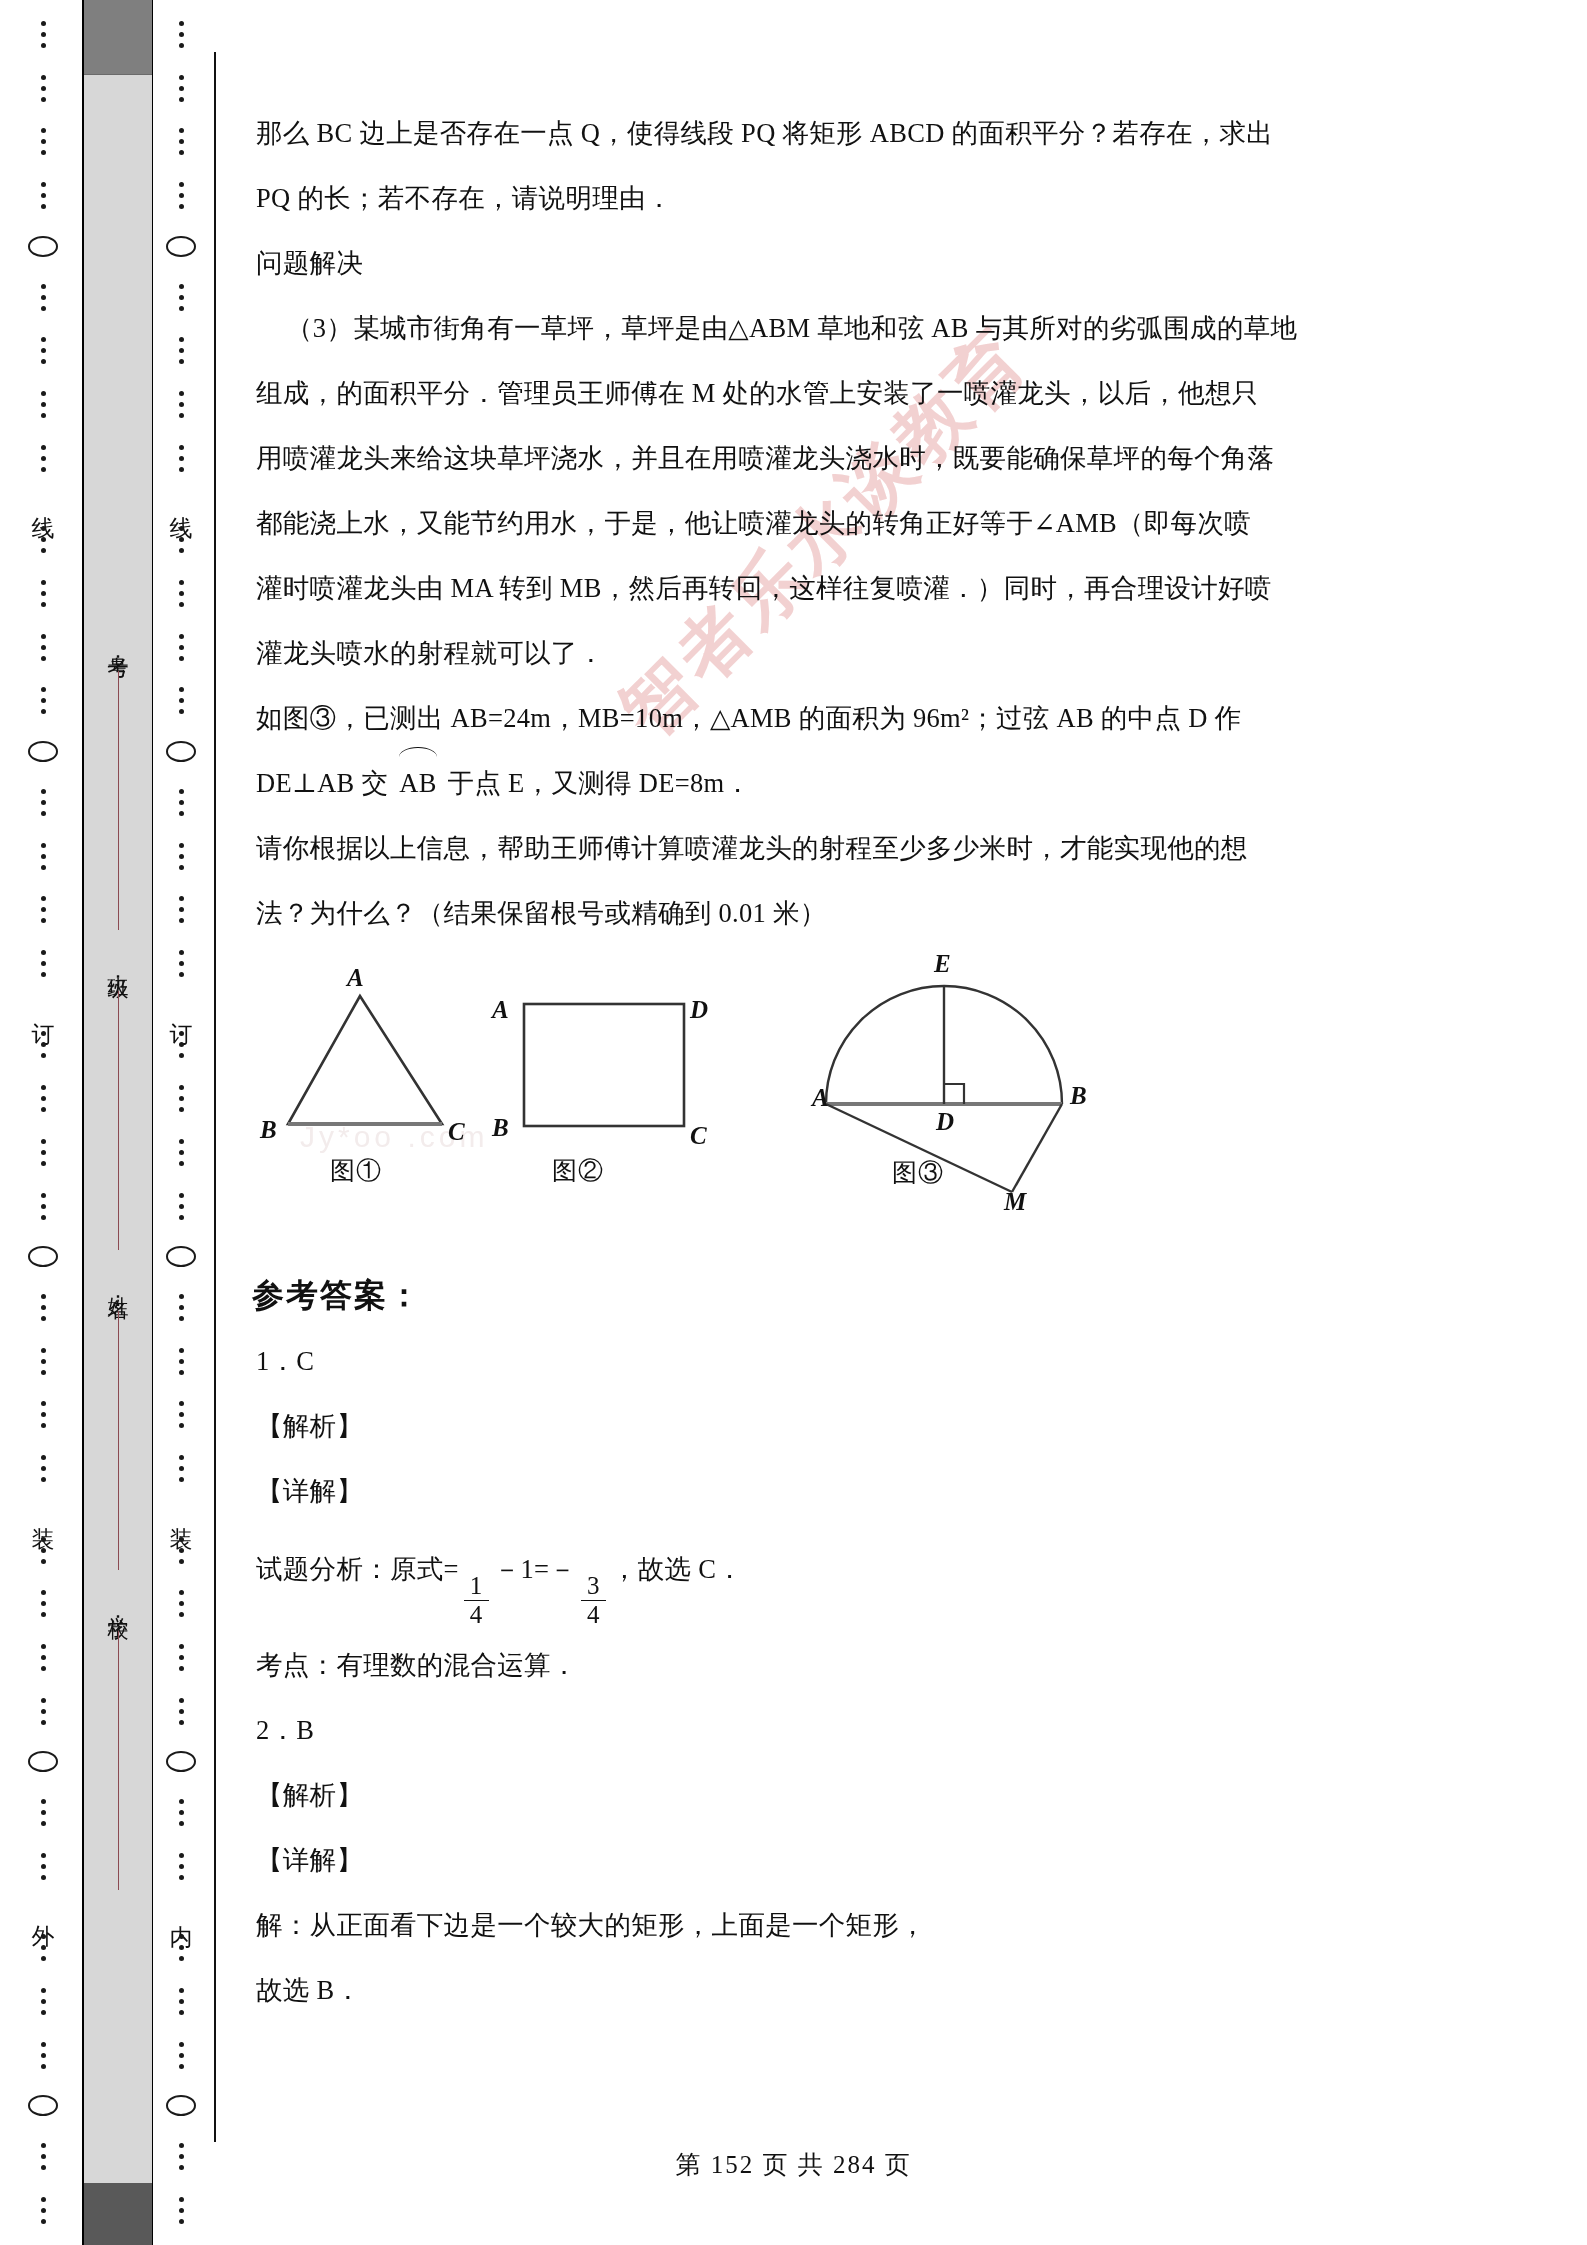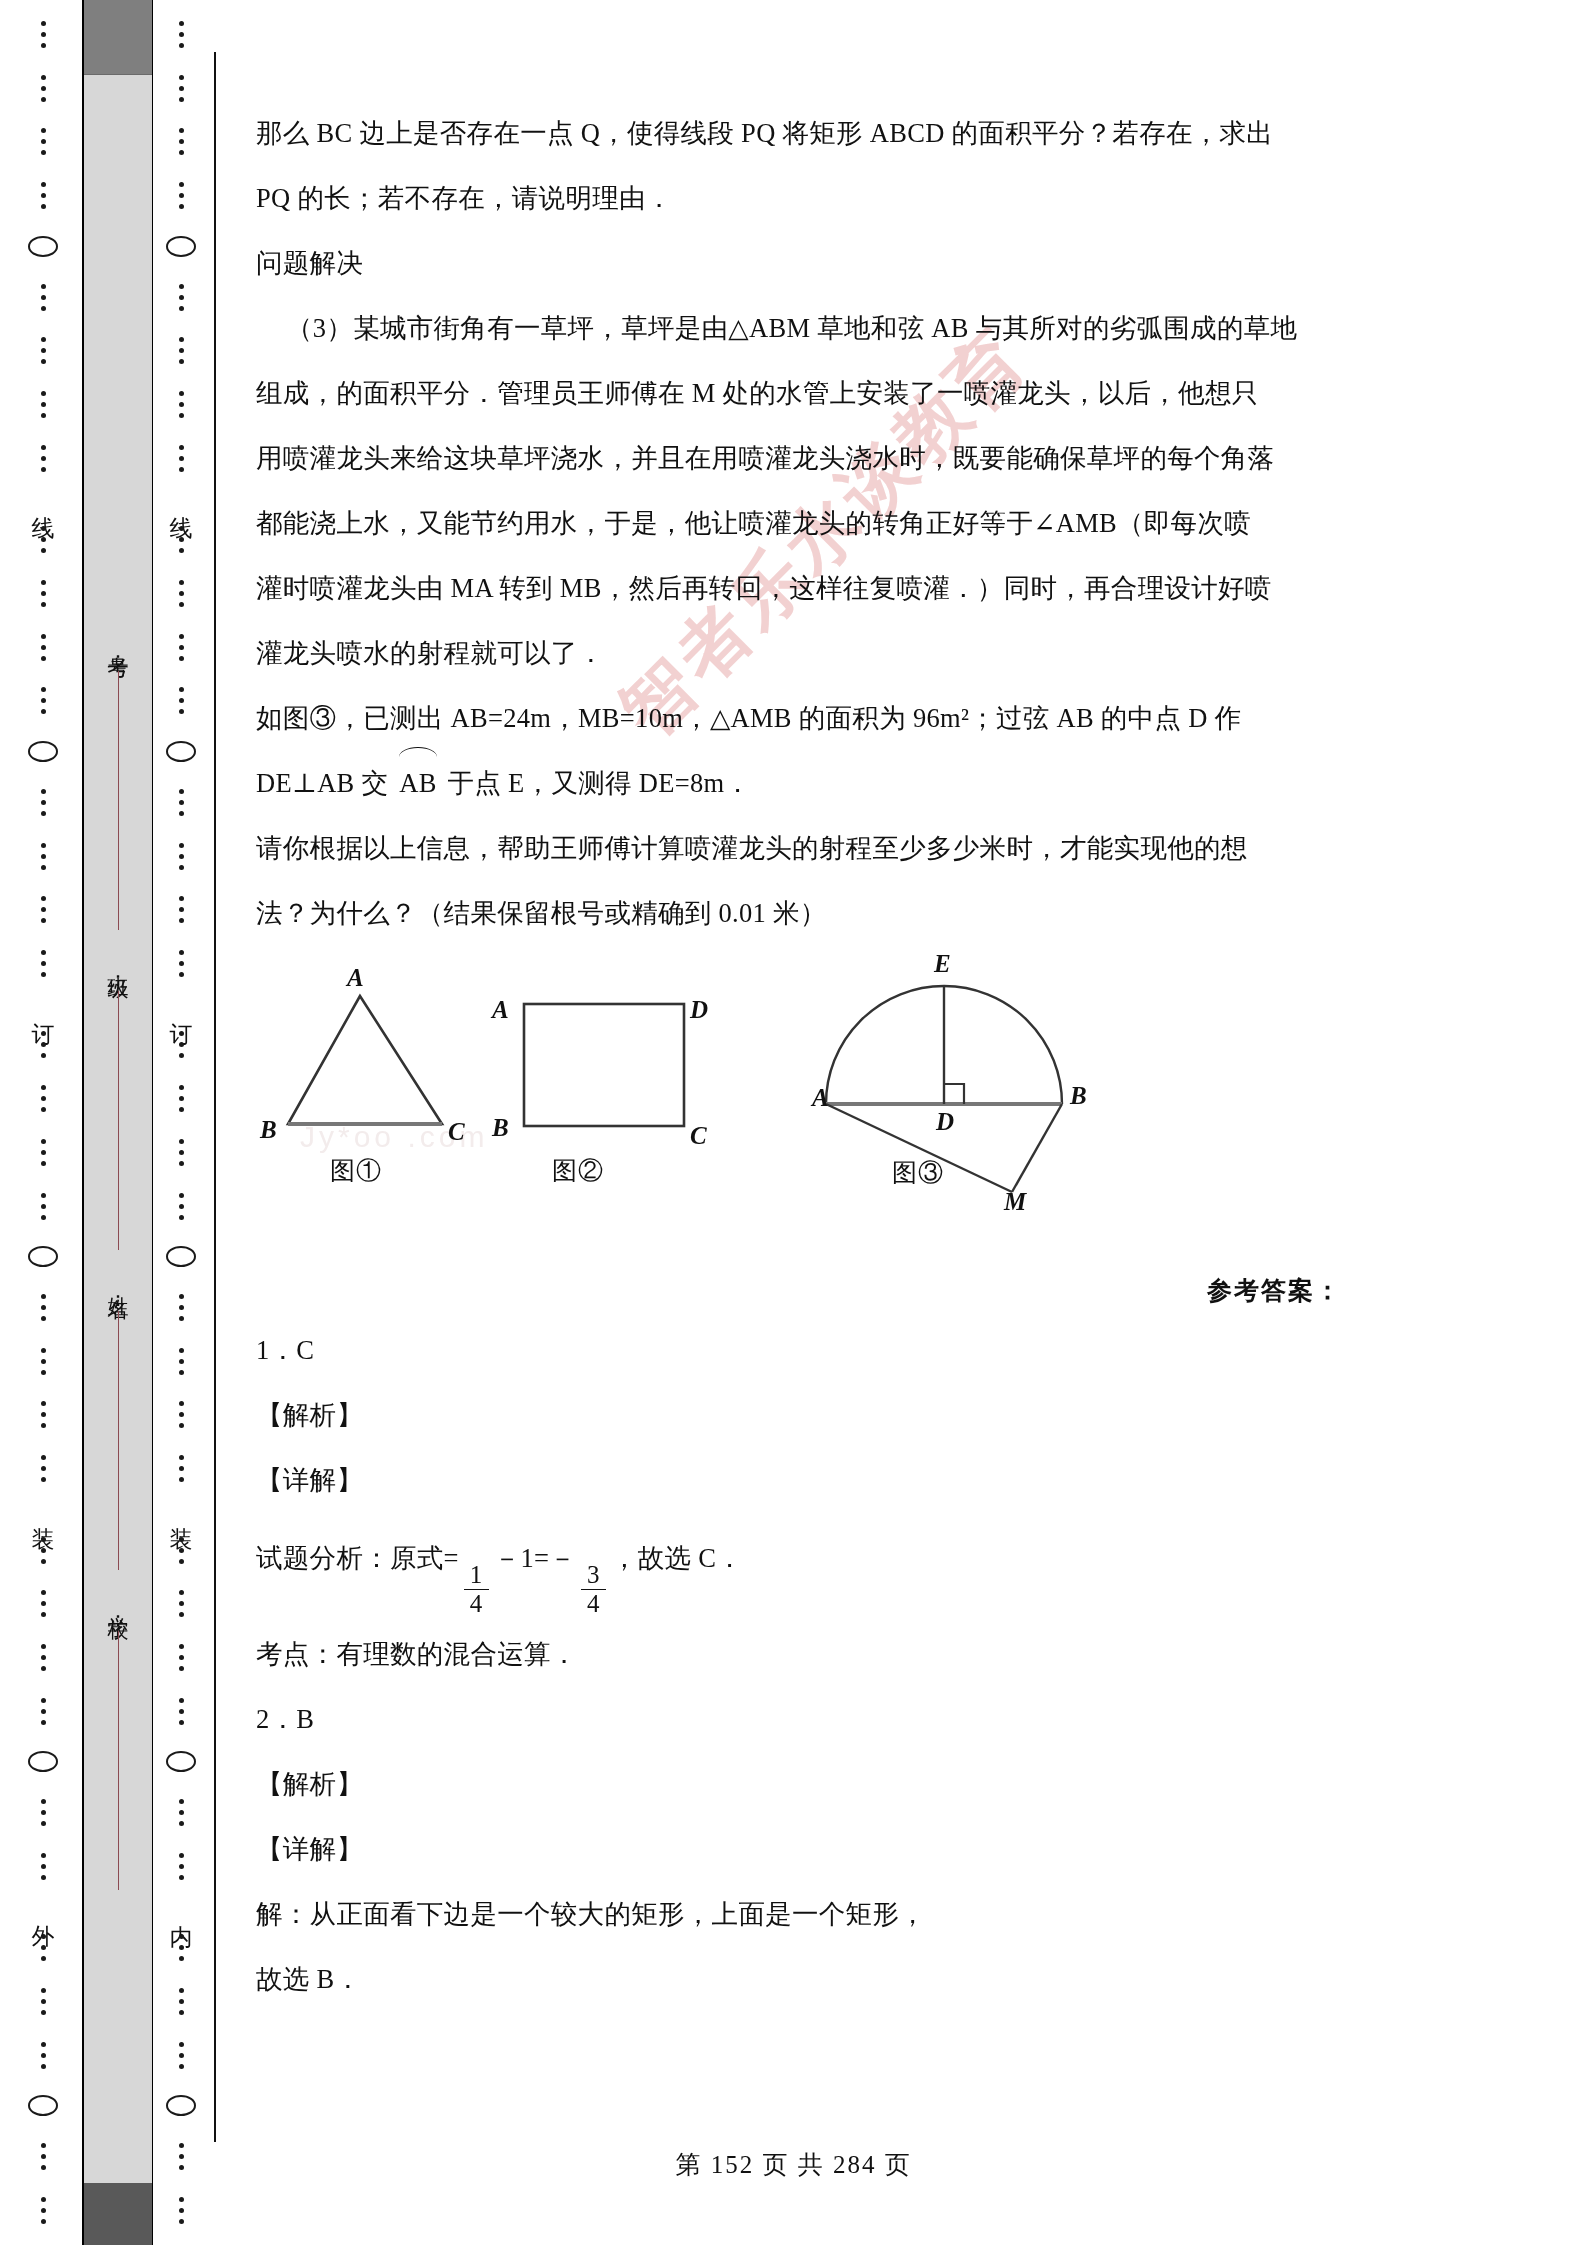--- a/index.html
+++ b/index.html
@@ -51,21 +51,21 @@
 
   .arcAB{position:relative;display:inline-block;padding:0 2px;margin:0 2px;}
   .arcAB::before{content:"";position:absolute;left:2px;right:2px;top:-7px;height:9px;
                  border-top:1.8px solid #111;border-radius:50%/100% 100% 0 0;}
 
   
   .figures{position:relative;height:300px;margin:14px 0 8px 0;}
   .figures svg{position:absolute;top:0;left:0;}
   .figcap{position:absolute;font-size:25px;letter-spacing:1px;}
 
-  .answers-title{text-align:right;font-weight:bold;font-size:25px;
+  .answers-title{text-align:left;font-weight:bold;font-size:32px;
                  letter-spacing:2px;margin:18px 0 14px 0;}
 
   .footer{position:absolute;left:0;right:0;bottom:64px;text-align:center;
           font-size:25px;letter-spacing:2px;}
 
   
   .wm{position:absolute;left:600px;top:690px;font-size:72px;color:#f0c9c9;
       font-weight:bold;letter-spacing:5px;transform:rotate(-45deg);
       transform-origin:left top;white-space:nowrap;pointer-events:none;opacity:.85;
       font-family:"Liberation Sans",sans-serif;}

